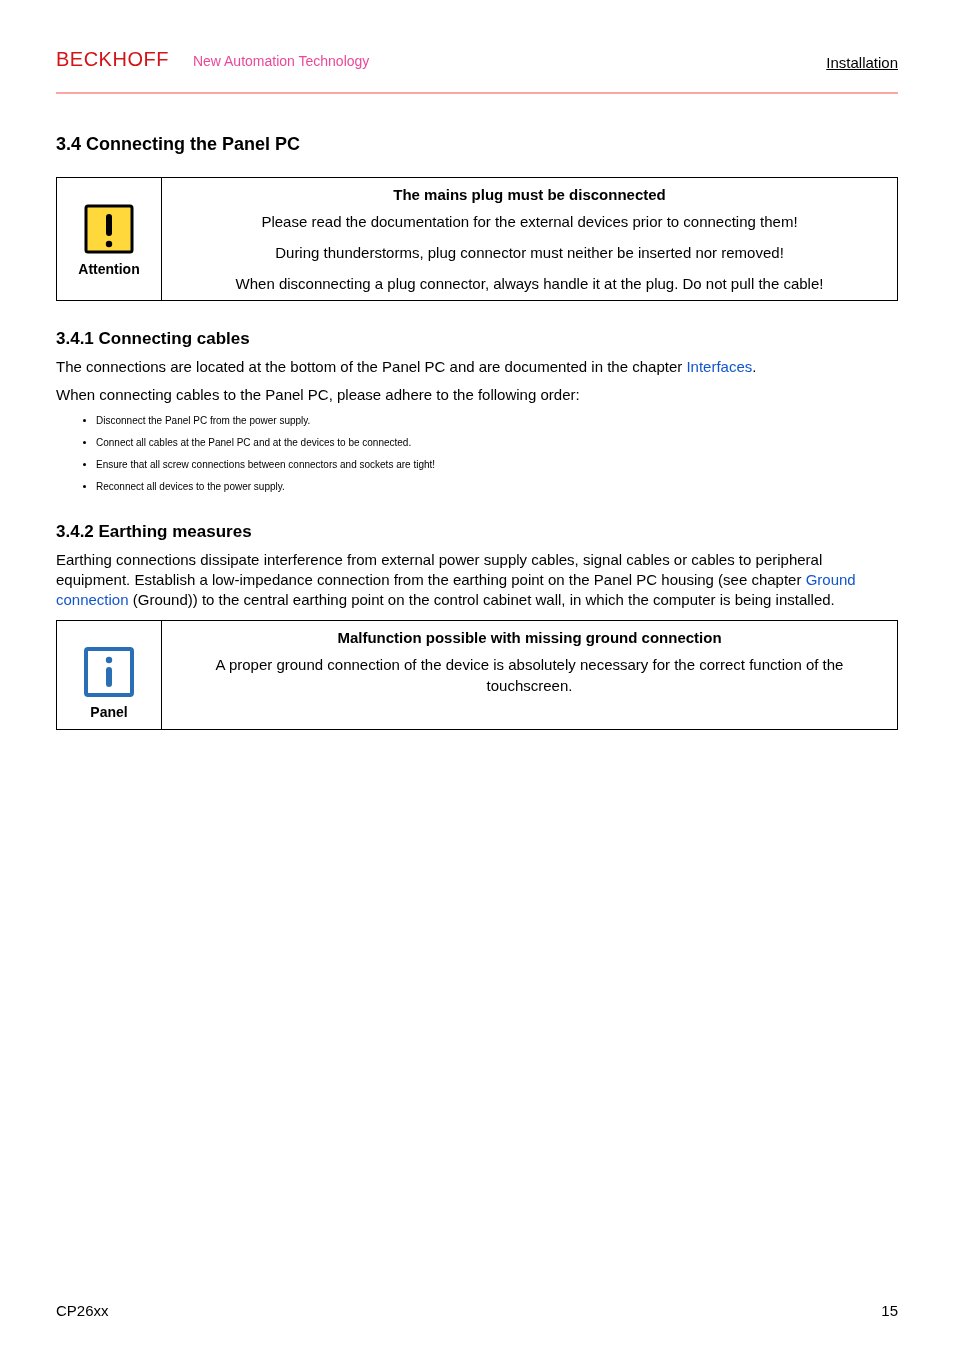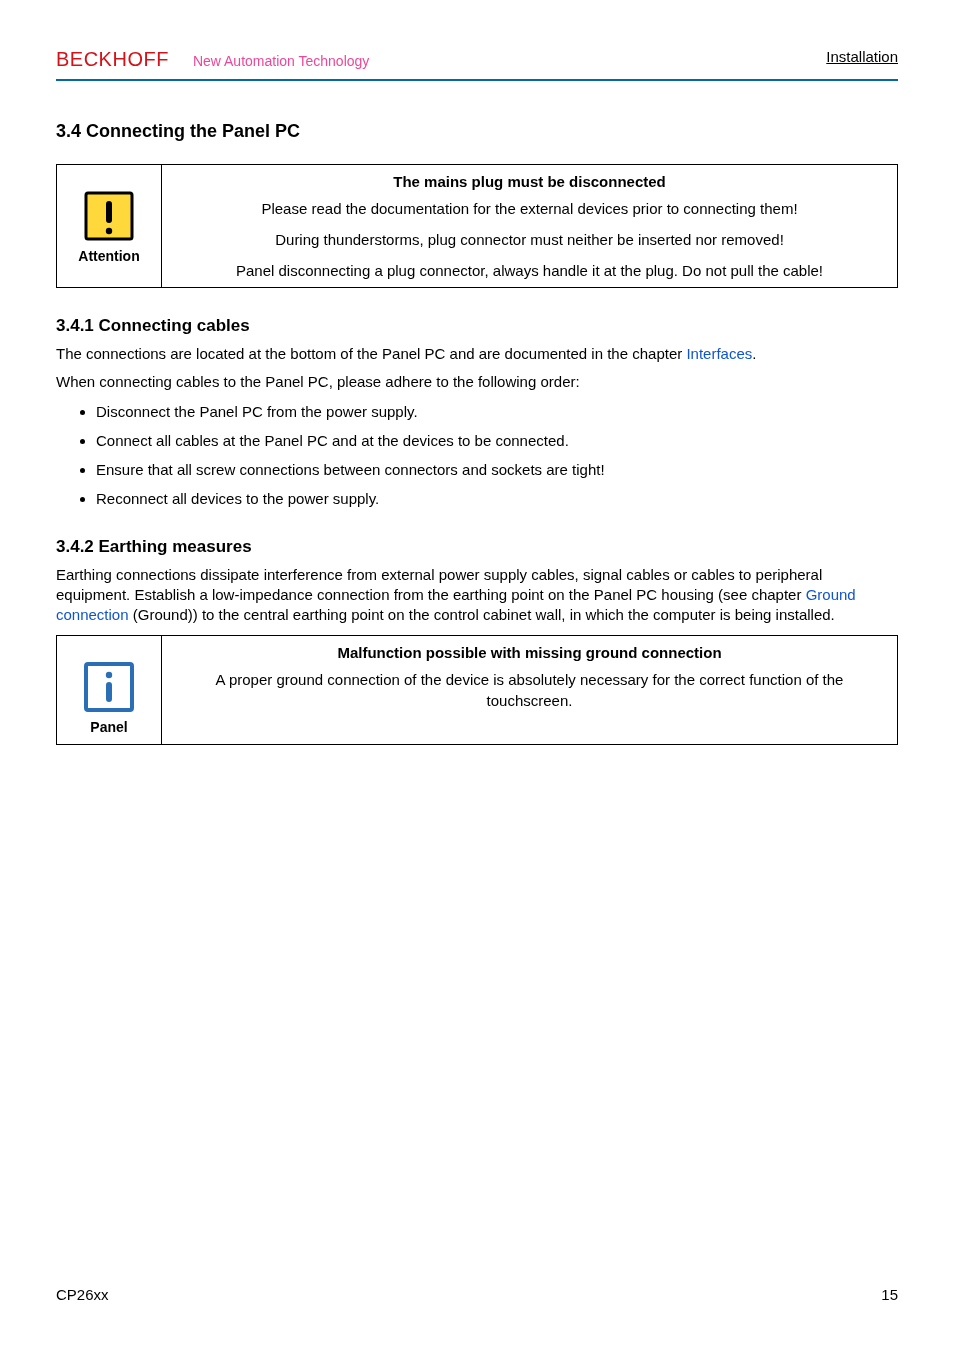--- a/index.html
+++ b/index.html
@@ -9,23 +9,23 @@
     color: #000;
     background: #fff;
     width: 954px;
     box-sizing: border-box;
     min-height: 1351px;
     position: relative;
   }
   .header-bar {
     display: flex;
     justify-content: space-between;
-    align-items: flex-start;
-    border-bottom: 2px solid #0369a1;
-    padding-bottom: 8px;
+    align-items: flex-end;
+    border-bottom: 2px solid #fca5a5;
+    padding-bottom: 21px;
     margin-bottom: 40px;
   }
   .brand {
     display: flex;
     align-items: baseline;
     gap: 8px;
   }
   .brand-name {
     color: #d41217;
     font-weight: normal;
@@ -56,21 +56,21 @@
   p {
     font-size: 15px;
     line-height: 1.35;
     margin: 8px 0;
   }
   ul {
     margin: 6px 0 6px 40px;
     padding: 0;
   }
   ul li {
-    font-size: 15px;
+    font-size: 10px;
     line-height: 1.4;
     margin: 8px 0;
     list-style: disc;
   }
   .info-table {
     border: 1px solid #000;
     border-collapse: collapse;
     width: 100%;
     margin: 10px 0 12px 0;
   }
@@ -96,21 +96,21 @@
     font-weight: bold;
     font-size: 14px;
     text-align: center;
   }
   .bold-line {
     font-weight: bold;
   }
   a.link { color: #1155cc; text-decoration: none; }
   .footer {
     position: absolute;
-    bottom: 48px;
+    bottom: 32px;
     left: 56px;
     right: 56px;
     display: flex;
     justify-content: space-between;
     font-size: 15px;
   }
 </style>
 </head>
 <body>
 
@@ -135,21 +135,21 @@
       </svg>
       <div class="icon-label">Attention</div>
     </td>
     <td>
       <div class="bold-line">The mains plug must be disconnected</div>
       <div style="height:6px"></div>
       <div>Please read the documentation for the external devices prior to connecting them!</div>
       <div style="height:10px"></div>
       <div>During thunderstorms, plug connector must neither be inserted nor removed!</div>
       <div style="height:10px"></div>
-      <div>Panel disconnecting a plug connector, always handle it at the plug. Do not pull the cable!</div>
+      <div>When disconnecting a plug connector, always handle it at the plug. Do not pull the cable!</div>
     </td>
   </tr>
 </tbody>
   </table>
 
 <h3 class="subsection-title">3.4.1 Connecting cables</h3>
 <p>
   <span>The connections are located at the bottom of the Panel PC and are documented in the chapter </span><a class="link">Interfaces</a><span>.</span>
 </p>
 <p>When connecting cables to the Panel PC, please adhere to the following order:</p>

